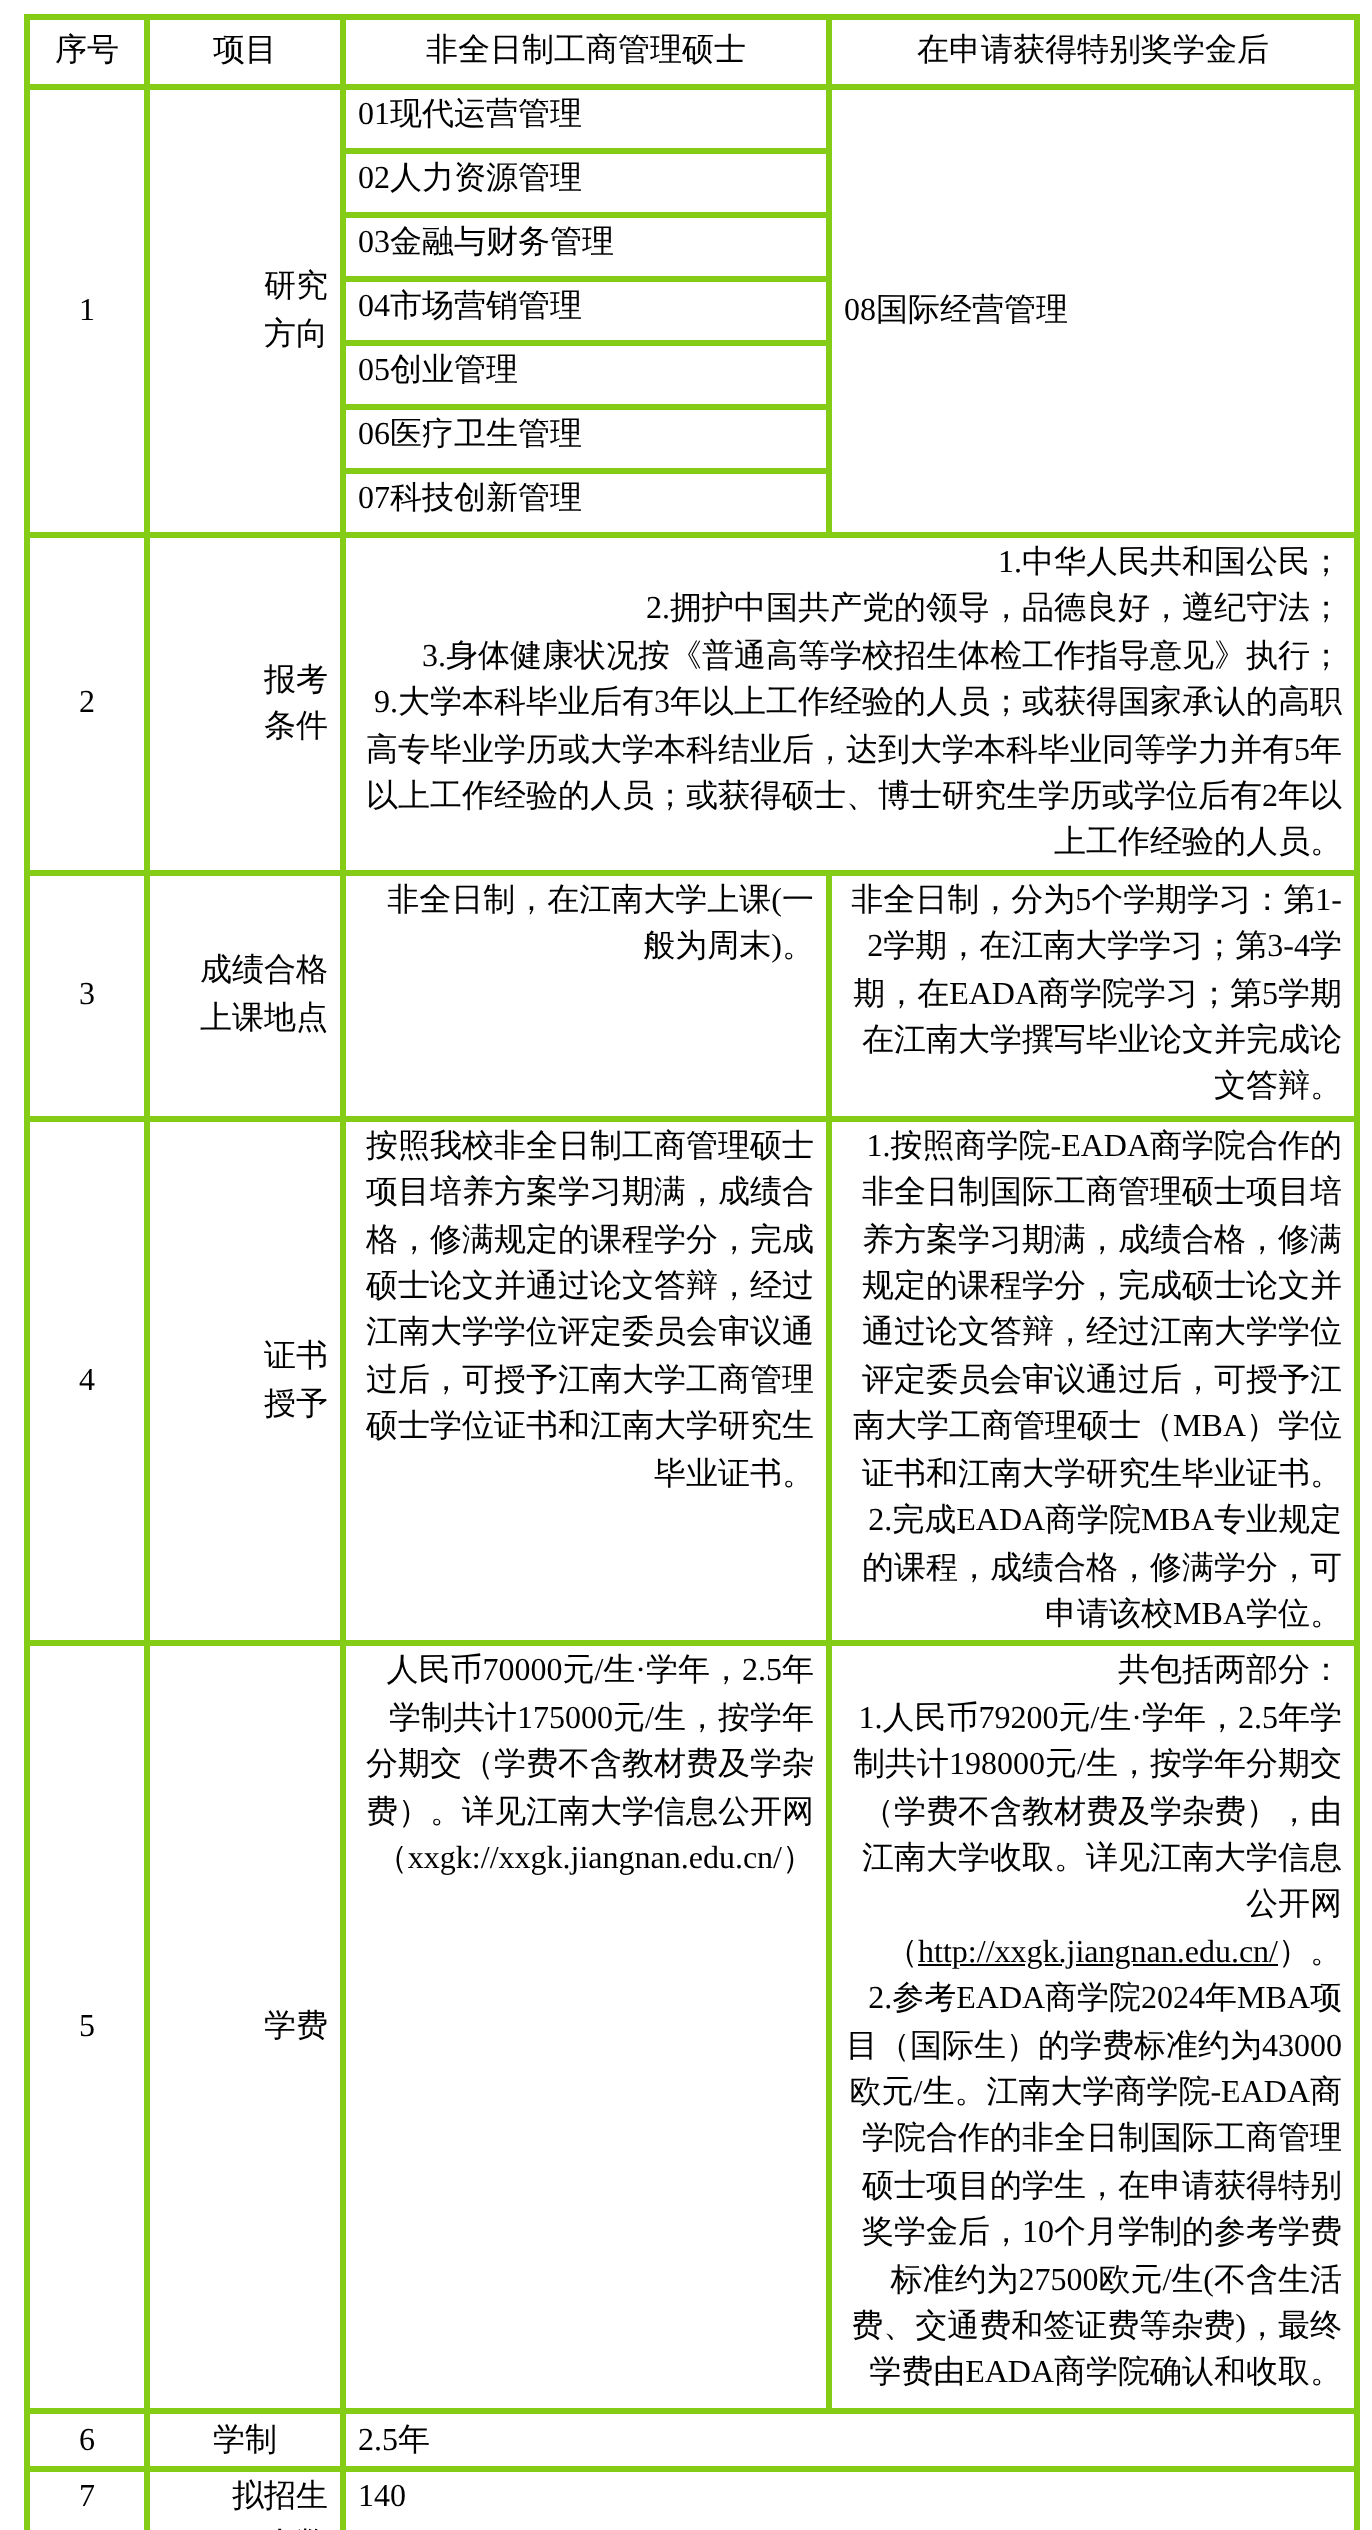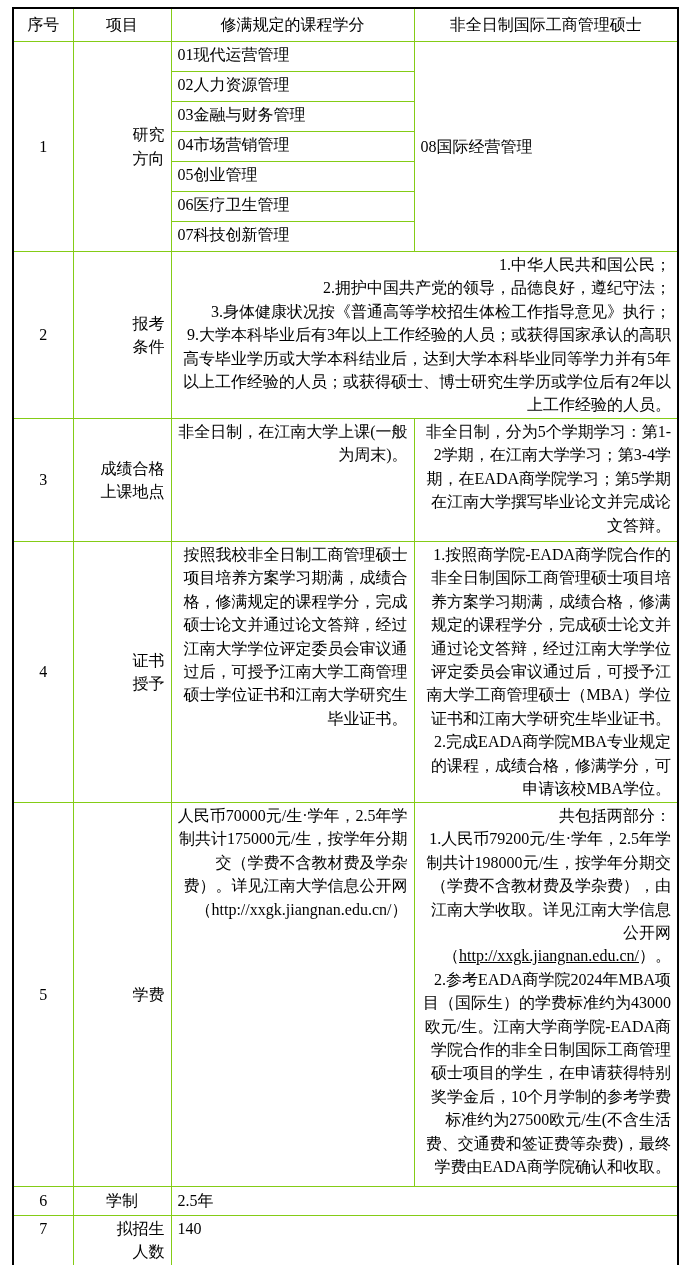--- a/index.html
+++ b/index.html
@@ -17,21 +17,21 @@
     width: 665px;
     border-collapse: collapse;
     table-layout: fixed;
     border: 2px solid #000000;
     font-family: "Liberation Serif", "DejaVu Serif", serif;
     font-size: 16px;
     line-height: 23.4px;
     color: #000000;
   }
   .tbl td {
-    border: 1px solid #84cc16;
+    border: 3px solid #84cc16;
     padding: 1px 6px;
     vertical-align: top;
     overflow: hidden;
   }
   .center { text-align: center; }
   .vmid   { vertical-align: middle !important; }
   .pre    { white-space: pre-line; text-align: right; }
   .hdr-row td { height: 30px; }
   .dir-row td { height: 27px; }
   .dir-cell  { padding-left: 38px; }
@@ -53,22 +53,22 @@
     <col style="width:60px">
     <col style="width:98px">
     <col style="width:243px">
     <col style="width:264px">
   </colgroup>
 
   <tbody>
       <tr class="hdr-row">
     <td class="center vmid">序号</td>
     <td class="center vmid">项目</td>
-    <td class="center vmid">修满规定的课程学分</td>
-    <td class="center vmid">非全日制国际工商管理硕士</td>
+    <td class="center vmid">非全日制工商管理硕士</td>
+    <td class="center vmid">在申请获得特别奖学金后</td>
   </tr>
 
   <tr class="dir-row">
     <td class="center vmid" rowspan="7">1</td>
     <td class="center vmid pre" rowspan="7">研究
 方向</td>
     <td class="dir-cell">01现代运营管理</td>
     <td class="intl-cell vmid" rowspan="7">08国际经营管理</td>
   </tr>
   <tr class="dir-row">
@@ -114,21 +114,21 @@
 授予</td>
     <td class="pre">按照我校非全日制工商管理硕士项目培养方案学习期满，成绩合格，修满规定的课程学分，完成硕士论文并通过论文答辩，经过江南大学学位评定委员会审议通过后，可授予江南大学工商管理硕士学位证书和江南大学研究生毕业证书。</td>
     <td class="pre">1.按照商学院-EADA商学院合作的非全日制国际工商管理硕士项目培养方案学习期满，成绩合格，修满规定的课程学分，完成硕士论文并通过论文答辩，经过江南大学学位评定委员会审议通过后，可授予江南大学工商管理硕士（MBA）学位证书和江南大学研究生毕业证书。
 2.完成EADA商学院MBA专业规定的课程，成绩合格，修满学分，可申请该校MBA学位。</td>
   </tr>
 
   <tr class="h-r5">
     <td class="center vmid">5</td>
     <td class="center vmid pre">学费</td>
     <td class="pre">人民币70000元/生·学年，2.5年学制共计175000元/生，按学年分期交（学费不含教材费及学杂费）。详见江南大学信息公开网
-（http://xxgk.jiangnan.edu.cn/）</td>
+（xxgk://xxgk.jiangnan.edu.cn/）</td>
     <td class="pre"><span>共包括两部分：
 1.人民币79200元/生·学年，2.5年学制共计198000元/生，按学年分期交（学费不含教材费及学杂费），由江南大学收取。详见江南大学信息公开网
 （</span><span class="link">http://xxgk.jiangnan.edu.cn/</span><span>）。
 2.参考EADA商学院2024年MBA项目（国际生）的学费标准约为43000欧元/生。江南大学商学院-EADA商学院合作的非全日制国际工商管理硕士项目的学生，在申请获得特别奖学金后，10个月学制的参考学费标准约为27500欧元/生(不含生活费、交通费和签证费等杂费)，最终学费由EADA商学院确认和收取。</span></td>
   </tr>
 
   <tr class="h-r6">
     <td class="center vmid">6</td>
     <td class="center vmid">学制</td>
     <td class="span-val vmid" colspan="2">2.5年</td>

